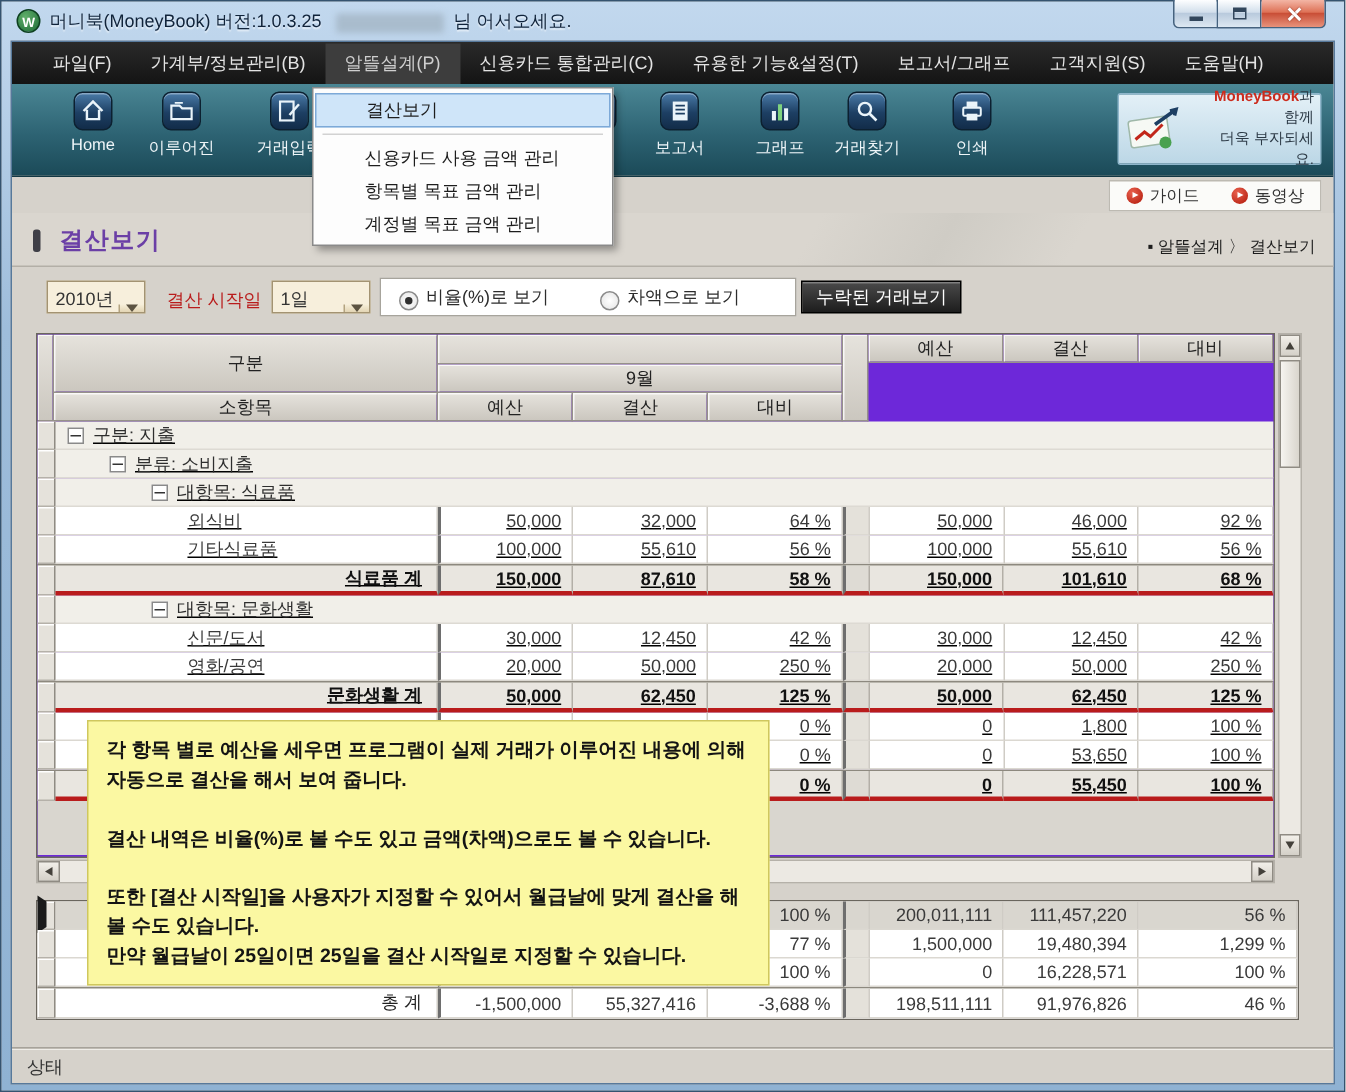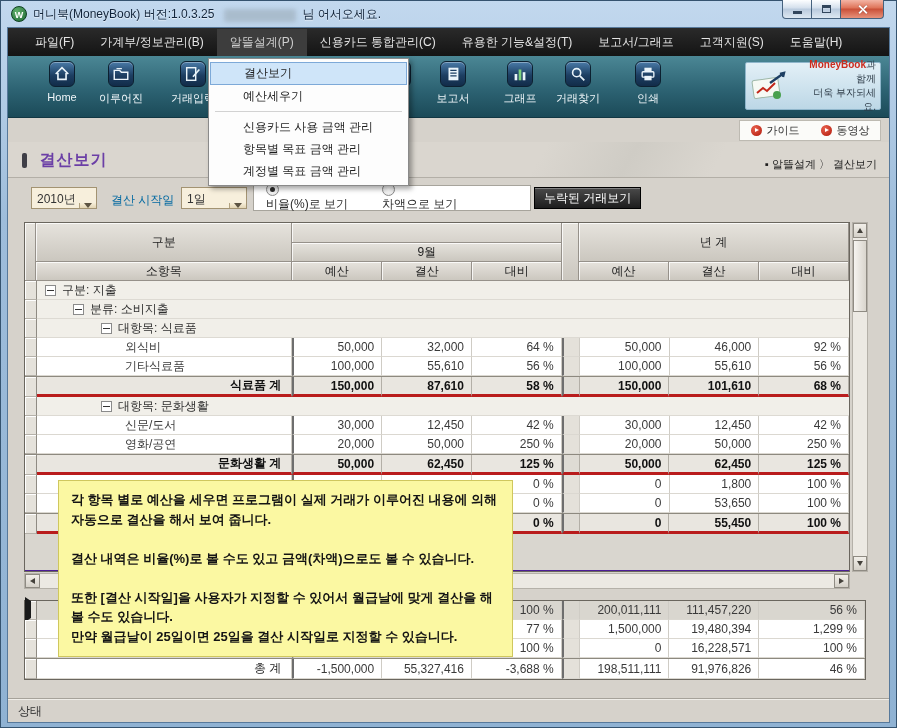--- a/index.html
+++ b/index.html
@@ -66,44 +66,44 @@
   .ptitle{ display:inline-block; margin-top:8px; font-size:16px; font-weight:bold; color:#6b3fa6; letter-spacing:1px; }
   .breadcrumb{ position:absolute; right:12px; bottom:6px; font-size:11px; color:#1d1d1d; }
   .ph-line{ position:absolute; bottom:0; left:0; right:0; height:1px; background:#b3afa7; }
 
   
   .filterbar{ position:absolute; top:150px; left:0; right:0; height:42px; }
   .combo{ position:absolute; top:9px; height:22px; width:66px; display:flex; border:1px solid #a39372; background:#f7efdc;align-items:flex-end; }
   .combo .val{ flex:1; font-size:12px; color:#333; padding:3px 0 0 5px; }
   .combo .cbtn{ width:17px; background:linear-gradient(#f6eed9,#e3d5b4); border-left:1px solid #b3a380; display:flex; align-items:center; justify-content:center; cursor:pointer; }
   .tri-dn{ width:0; height:0; border-left:4px solid transparent; border-right:4px solid transparent; border-top:5px solid #5c5342; }
-  .flabel{ position:absolute; top:14px; font-size:12px; color:#0369a1; }
+  .flabel{ position:absolute; top:14px; font-size:12px; color:#b91c1c; }
   .radiopanel{ position:absolute; left:245px; top:7px; width:278px; height:26px; background:#fff; border:1px solid #a7a49c; display:flex; align-items:center; }
-  .radioitem{ display:flex; align-items:flex-start; margin-left:12px; cursor:pointer;flex-direction:column; }
+  .radioitem{ display:flex; align-items:flex-end; margin-left:12px; cursor:pointer; }
   .radio{ width:13px; height:13px; border:1px solid #8a8a8a; border-radius:50%; background:radial-gradient(#fff,#e3e3e3); margin-right:5px; position:relative; }
   .radio.sel::after{ content:""; position:absolute; left:3px; top:3px; width:5px; height:5px; border-radius:50%; background:#2e2e2e; }
   .radiolabel{ font-size:12px; color:#2c2c2c; }
   .darkbtn{ position:absolute; left:526px; top:9px; height:22px; padding:0 9px; background:linear-gradient(#4a4a4a,#1d1d1d);
             border:1px solid #000; color:#fff; font-size:12px; line-height:20px; cursor:pointer;
             box-shadow:inset 0 1px 0 rgba(255,255,255,.3); }
 
   
   .grid{ position:absolute; left:16px; top:194px; width:858px; height:367px; }
-  .gridmain{ position:absolute; left:0; top:0; width:826px; height:350px; border:1px solid #6a665e; background:#4c1d95; overflow:hidden; }
+  .gridmain{ position:absolute; left:0; top:0; width:826px; height:350px; border:1px solid #6a665e; background:#6d28d9; overflow:hidden; }
   .hrow{ display:flex; }
   .hcell{ background:linear-gradient(#e6e3dd,#cbc7bf); border-right:1px solid #96918a; border-bottom:1px solid #96918a;
           font-size:12px; color:#222; display:flex; align-items:center; justify-content:center; box-shadow:inset 1px 1px 0 rgba(255,255,255,.8); }
   .colind{ width:12px; } .collab{ width:256px; } .colnum{ width:90px; } .colgap{ width:18px; }
   .h-ind{ height:58px; }
   .stack{ display:flex; flex-direction:column; }
   .h39{ height:39px; } .h19{ height:19px; }
   .gtop{ height:20px; border-bottom:1px solid #96918a; background:linear-gradient(#e6e3dd,#d6d2cb); box-shadow:inset 1px 1px 0 rgba(255,255,255,.8); border-right:1px solid #96918a; }
   .gbot{ height:19px; }
 
-  .brow{ display:flex; background:#fff; }
+  .brow{ display:flex; background:#fff;text-decoration:underline; }
   .cell{ border-right:1px solid #cfccc5; border-bottom:1px solid #dbd8d1; font-size:12px; color:#3a3a3a;
          display:flex; align-items:center; overflow:hidden; white-space:nowrap; }
   .ind{ width:12px; background:#e5e2db; border-right:1px solid #8f8b83; border-bottom:1px solid #b5b1a9; box-shadow:inset 1px 1px 0 #fff; }
   .lab{ width:256px; padding-left:88px; }
   .num{ width:90px; justify-content:flex-end; padding-right:7px; }
   .gap{ width:18px; background:#e4e1da; border-left:2px solid #6e6e6e; }
   .thick{ border-left:2px solid #6e6e6e; width:90px; }
   .r19{ height:19px; } .r21{ height:21px; }
 
   .grow{ background:#f1efe9; }
@@ -345,21 +345,20 @@
               <div class="hcell gbot" style="width:270px">9월</div>
             </div>
             <div class="hrow">
               <div class="hcell colnum h19">예산</div>
               <div class="hcell colnum h19">결산</div>
               <div class="hcell colnum h19">대비</div>
             </div>
           </div>
           <div class="hcell colgap h-ind"></div>
           <div class="stack">
-            <div class="hcell h39" style="width:270px">년 계</div>
             <div class="hrow">
               <div class="hcell colnum h19">예산</div>
               <div class="hcell colnum h19">결산</div>
               <div class="hcell colnum h19">대비</div>
             </div>
           </div>
         </div>
 
         <div class="brow grow r19">
           <div class="ind-g"></div>
@@ -566,21 +565,20 @@
         <div class="cell num">-3,688 %</div>
         <div class="cell gap"></div>
         <div class="cell num">198,511,111</div>
         <div class="cell num">91,976,826</div>
         <div class="cell ynum-last">46 %</div>
       </div>
     </div>
 
     <div class="dropdown">
       <div class="mi sel">결산보기</div>
-      <div class="mi">예산세우기</div>
       <div class="msep"></div>
       <div class="mi">신용카드 사용 금액 관리</div>
       <div class="mi">항목별 목표 금액 관리</div>
       <div class="mi">계정별 목표 금액 관리</div>
     </div>
 
     <div class="tooltip">
       <div class="tline">각 항목 별로 예산을 세우면 프로그램이 실제 거래가 이루어진 내용에 의해</div>
       <div class="tline">자동으로 결산을 해서 보여 줍니다.</div>
       <div class="tline">&nbsp;</div>

